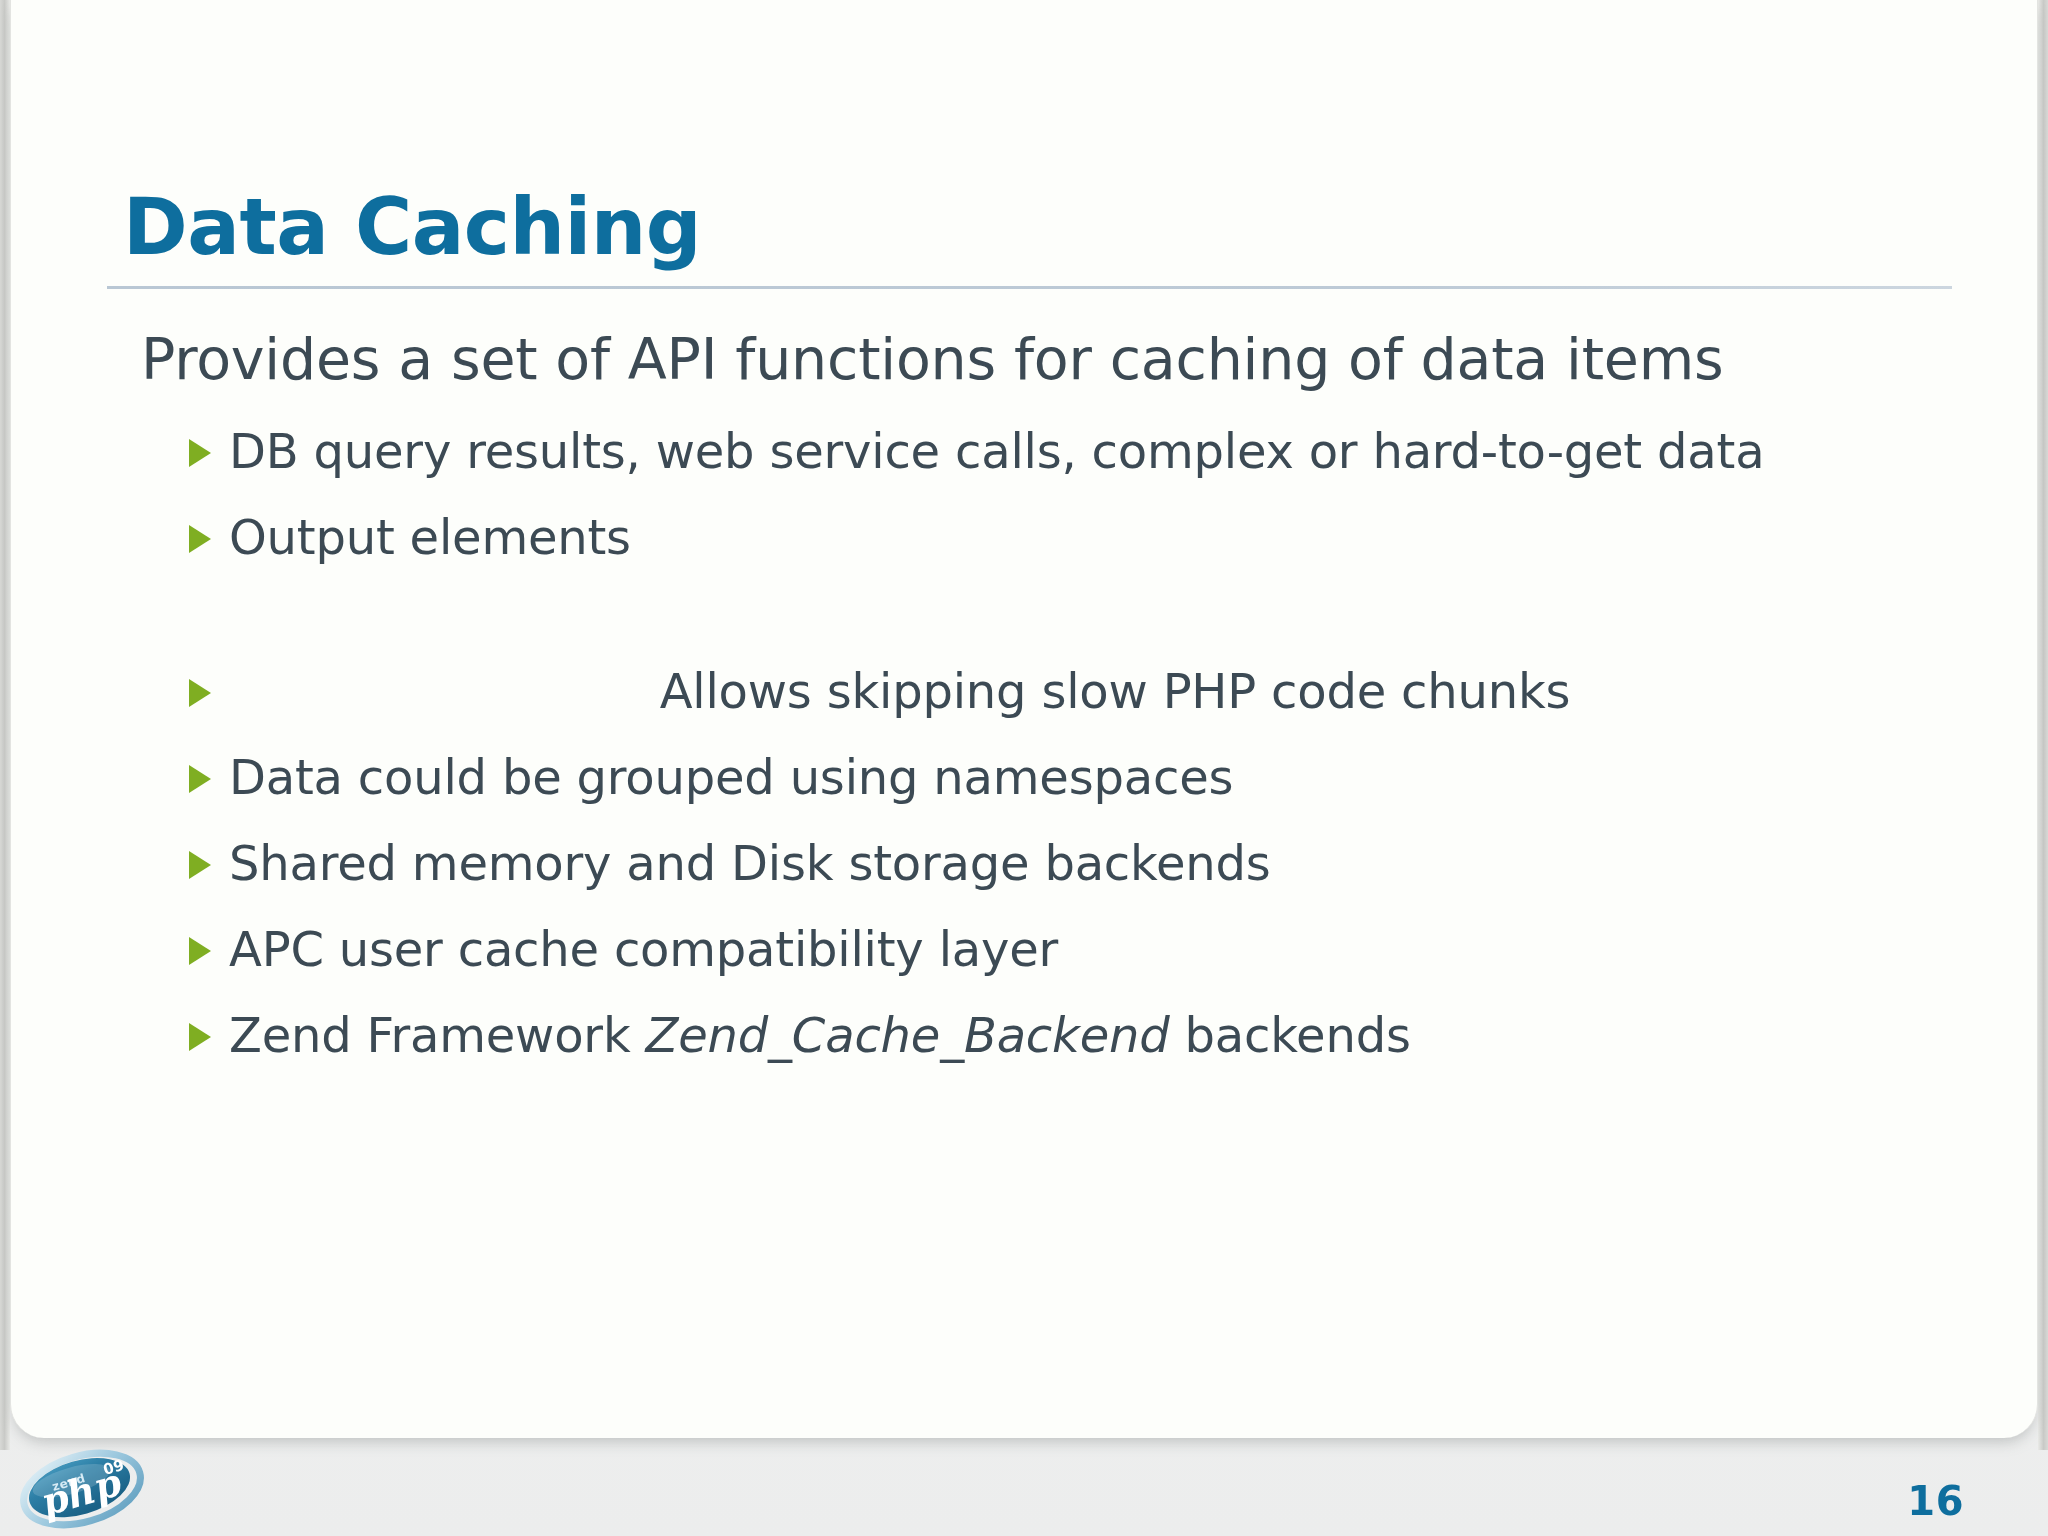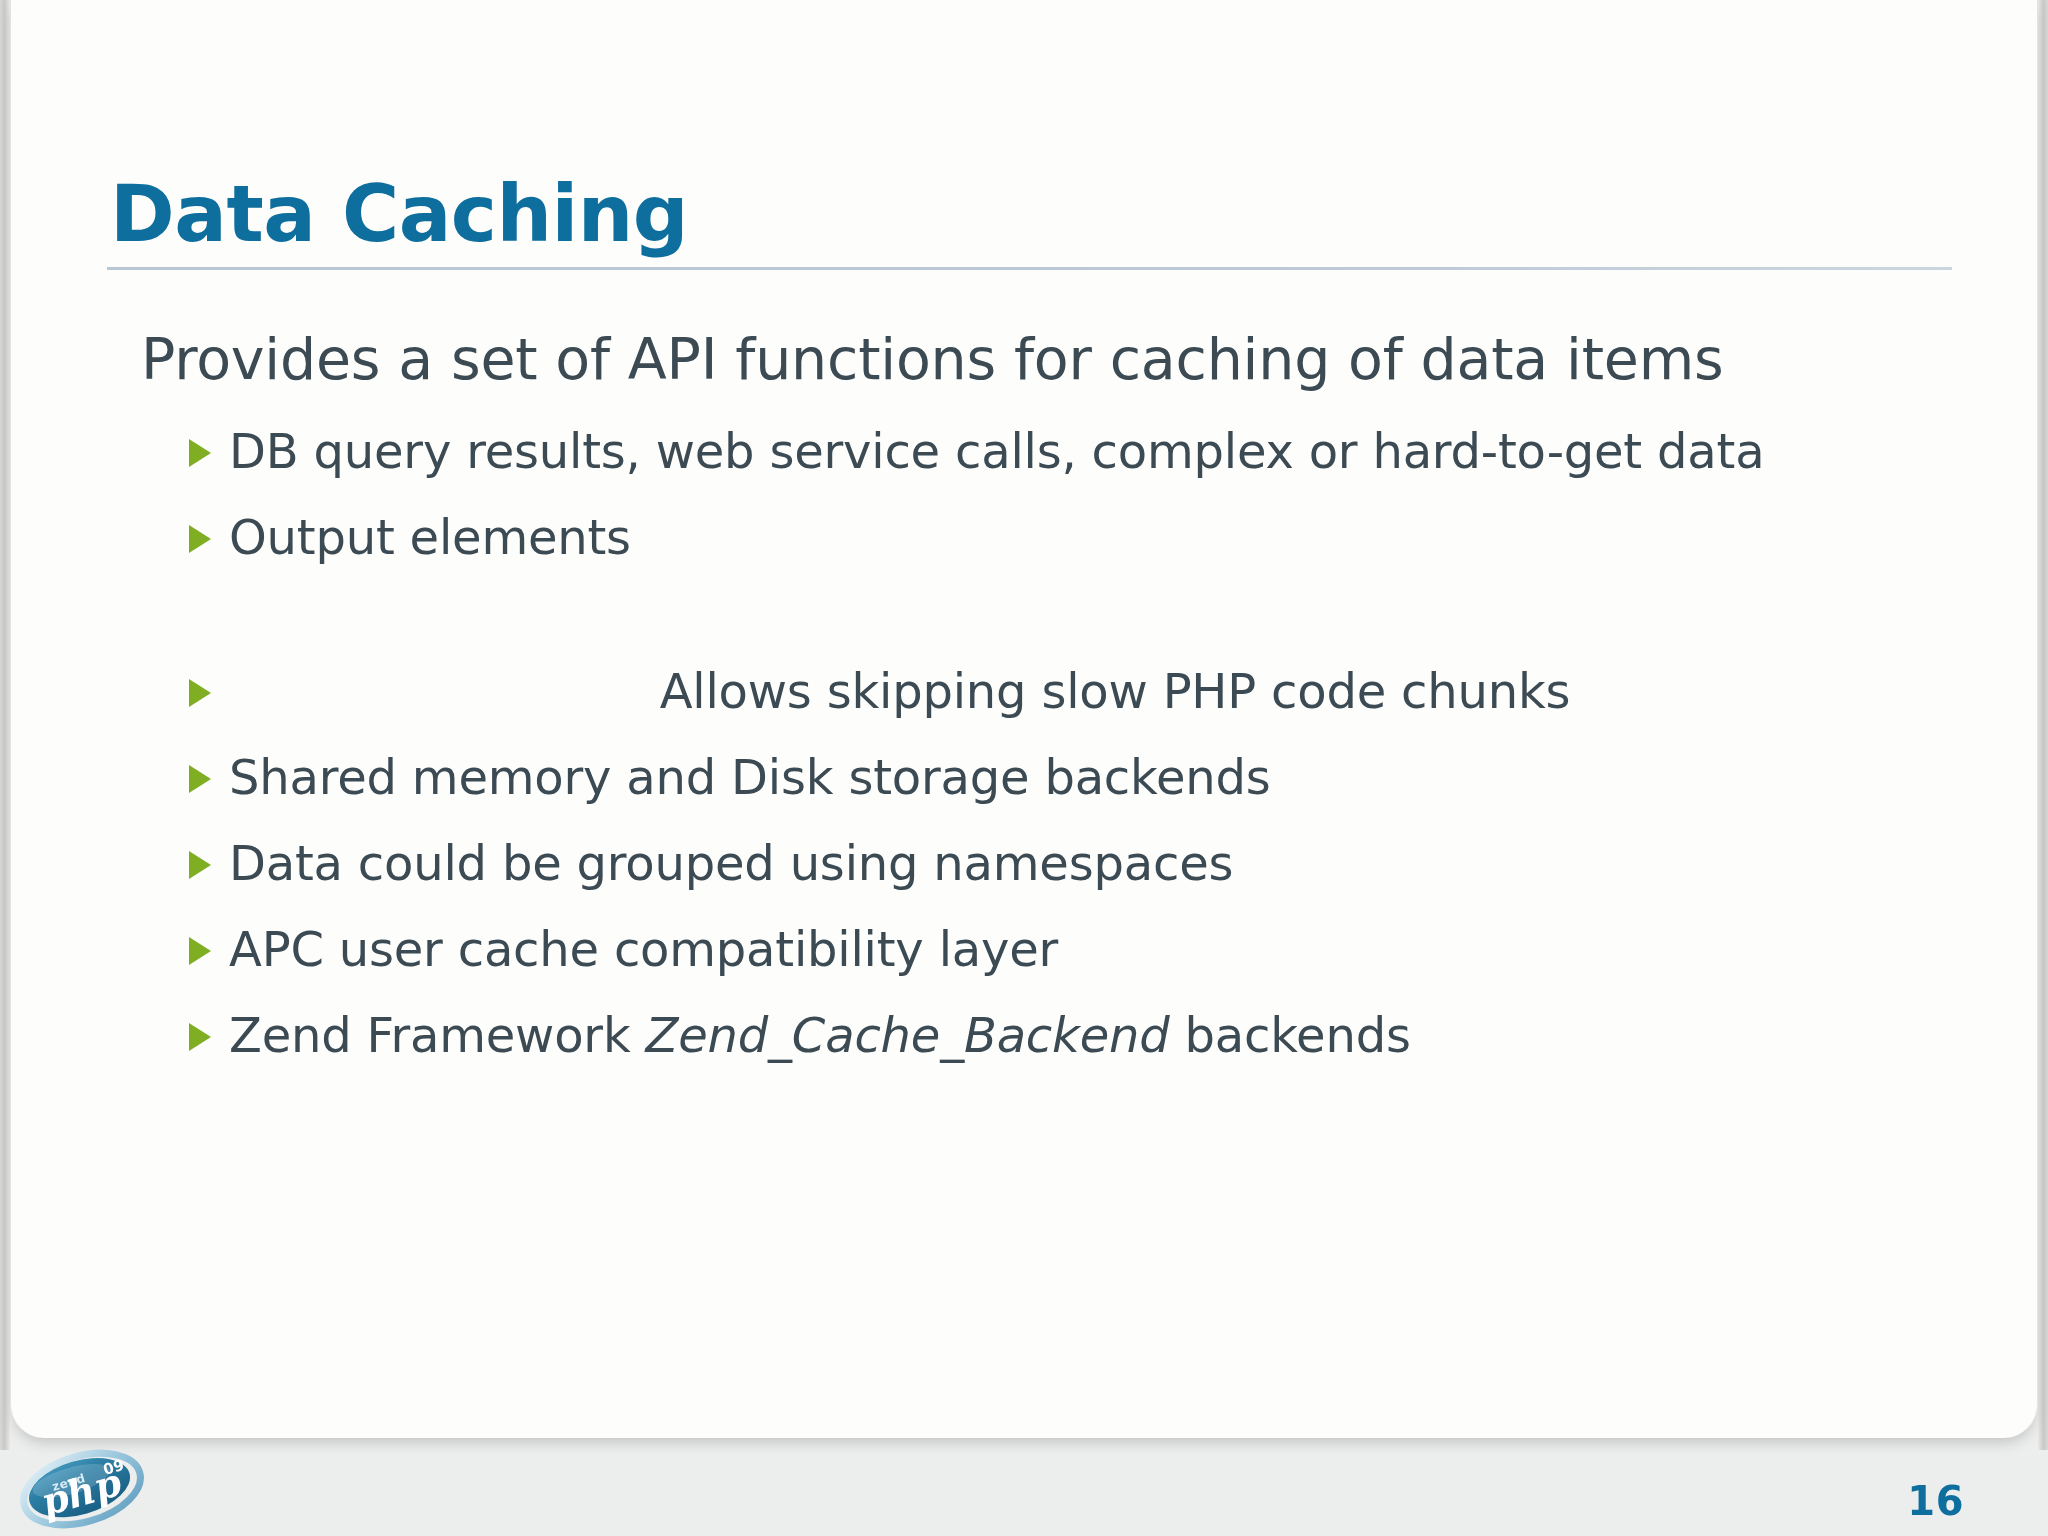--- a/index.html
+++ b/index.html
@@ -58,21 +58,21 @@
     top: 168px;
     width: 1860px;
   }
   .slide-title {
     font-family: "DejaVu Sans", sans-serif;
     font-weight: bold;
     font-size: 78px;
     line-height: 86px;
     letter-spacing: -0.5px;
     color: #0e6e9e;
-    margin: 3px;
+    margin: 16px;
     white-space: nowrap;
   }
   .title-rule {
     margin-top: 10px;
     height: 3px;
     width: 1845px;
     background: linear-gradient(90deg,#b9c7d4 0%, #bdcad6 70%, #ccd6df 100%);
   }
 
   
@@ -187,26 +187,26 @@
           <span>Output elements</span>
         </li>
 
         <li class="bullet-item spacer-before">
           <span class="tri-icon"></span>
           <span>Allows skipping slow PHP code chunks</span>
         </li>
 
         <li class="bullet-item">
           <span class="tri-icon"></span>
+          <span>Data could be grouped using namespaces</span>
+        </li>
+
+        <li class="bullet-item">
+          <span class="tri-icon"></span>
           <span>Shared memory and Disk storage backends</span>
-        </li>
-
-        <li class="bullet-item">
-          <span class="tri-icon"></span>
-          <span>Data could be grouped using namespaces</span>
         </li>
 
         <li class="bullet-item">
           <span class="tri-icon"></span>
           <span>APC user cache compatibility layer</span>
         </li>
 
         <li class="bullet-item">
           <span class="tri-icon"></span>
           <span>Zend Framework </span><em>Zend_Cache_Backend</em><span> backends</span>

